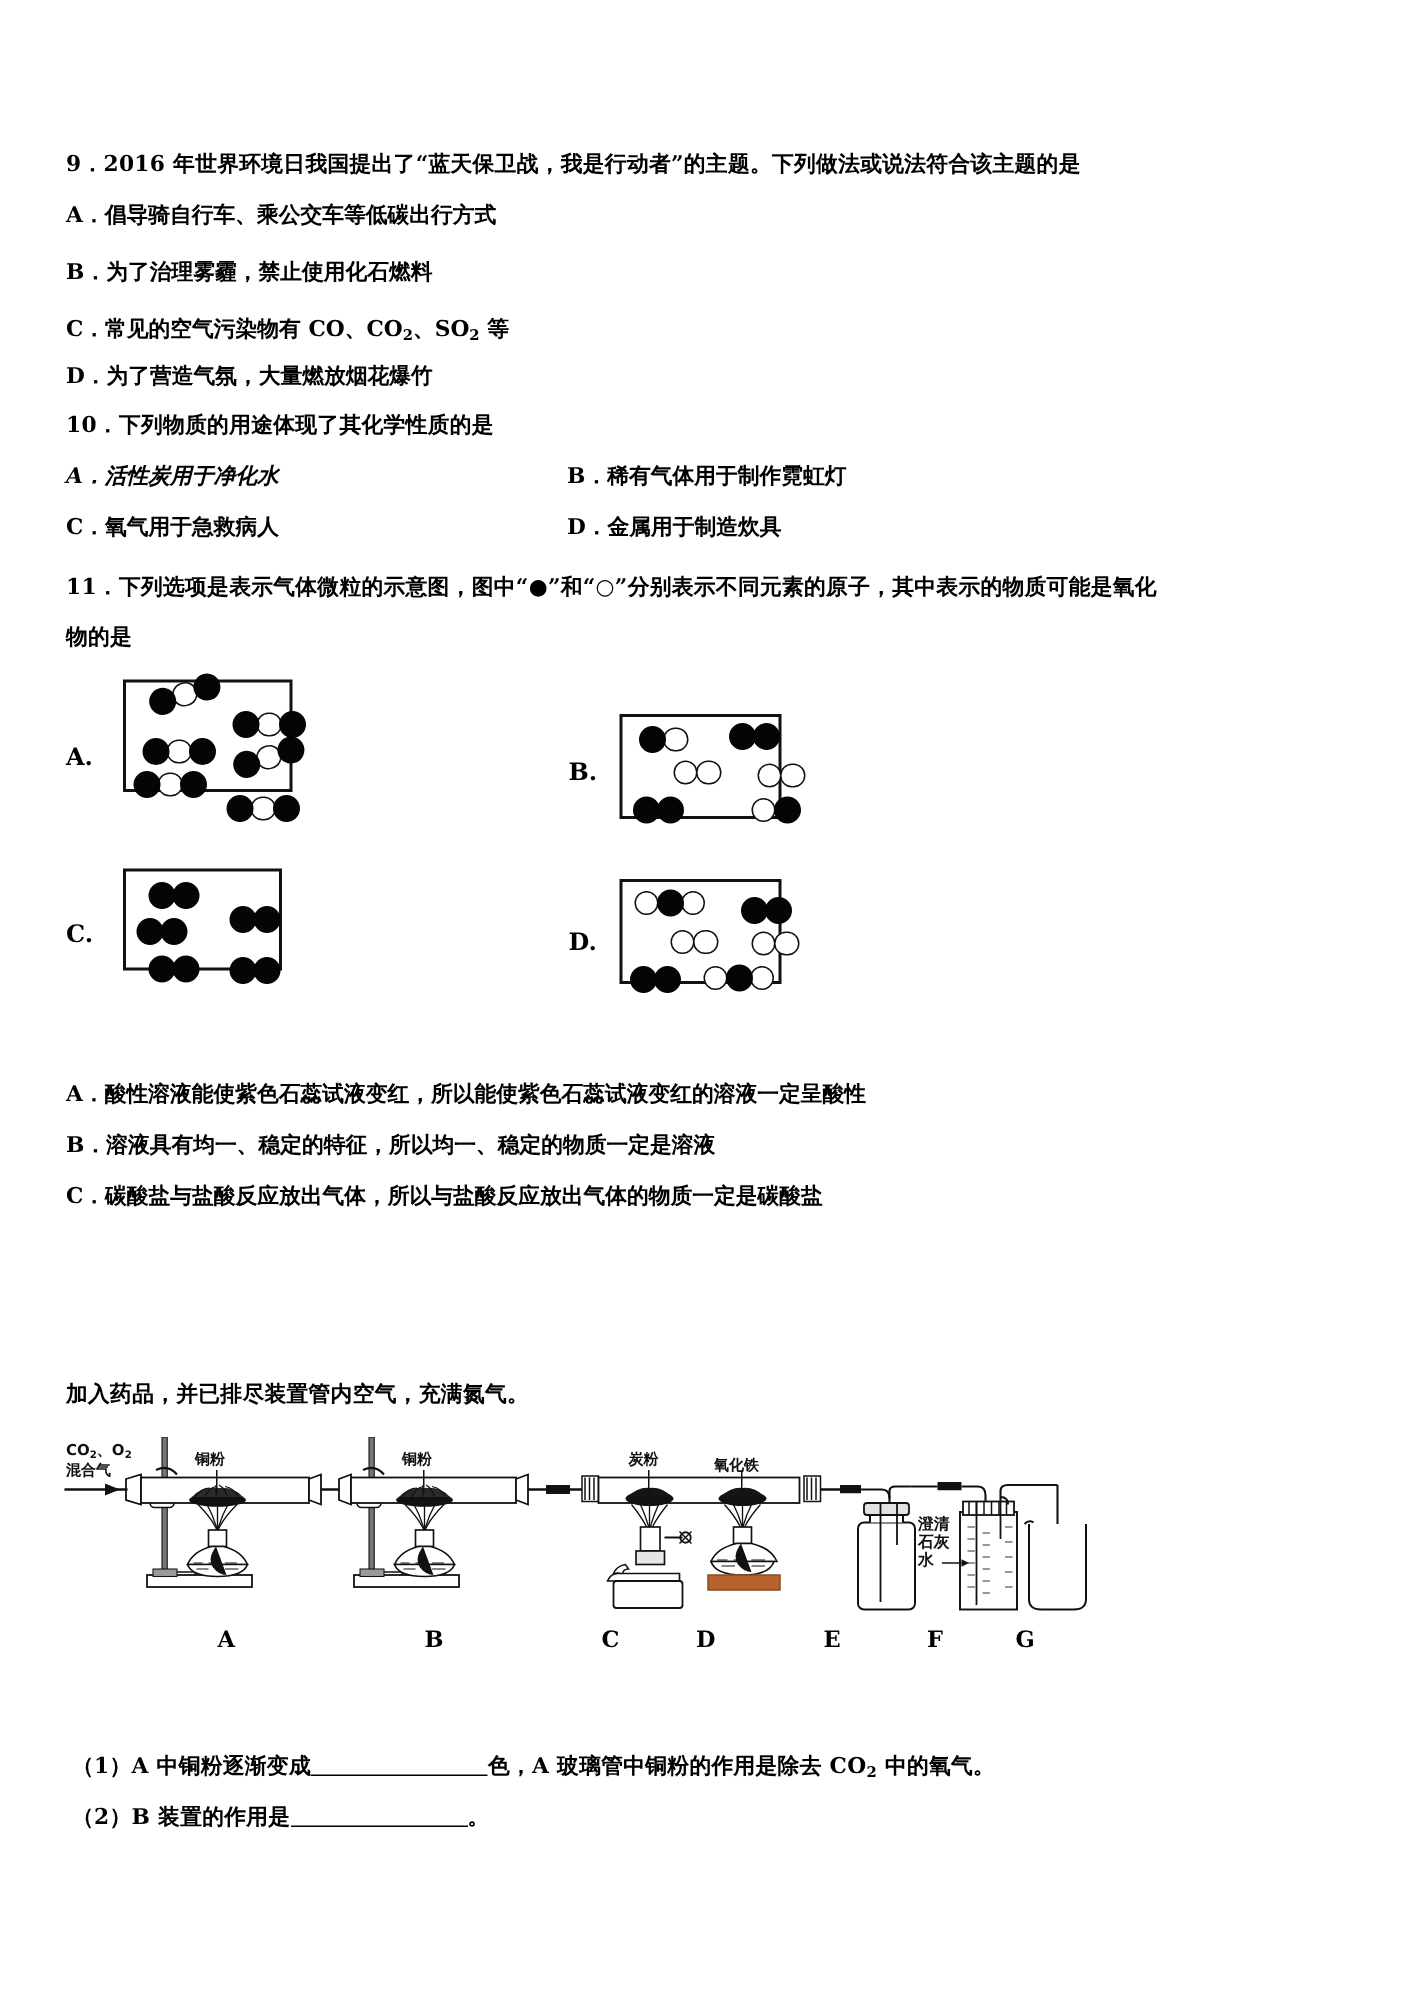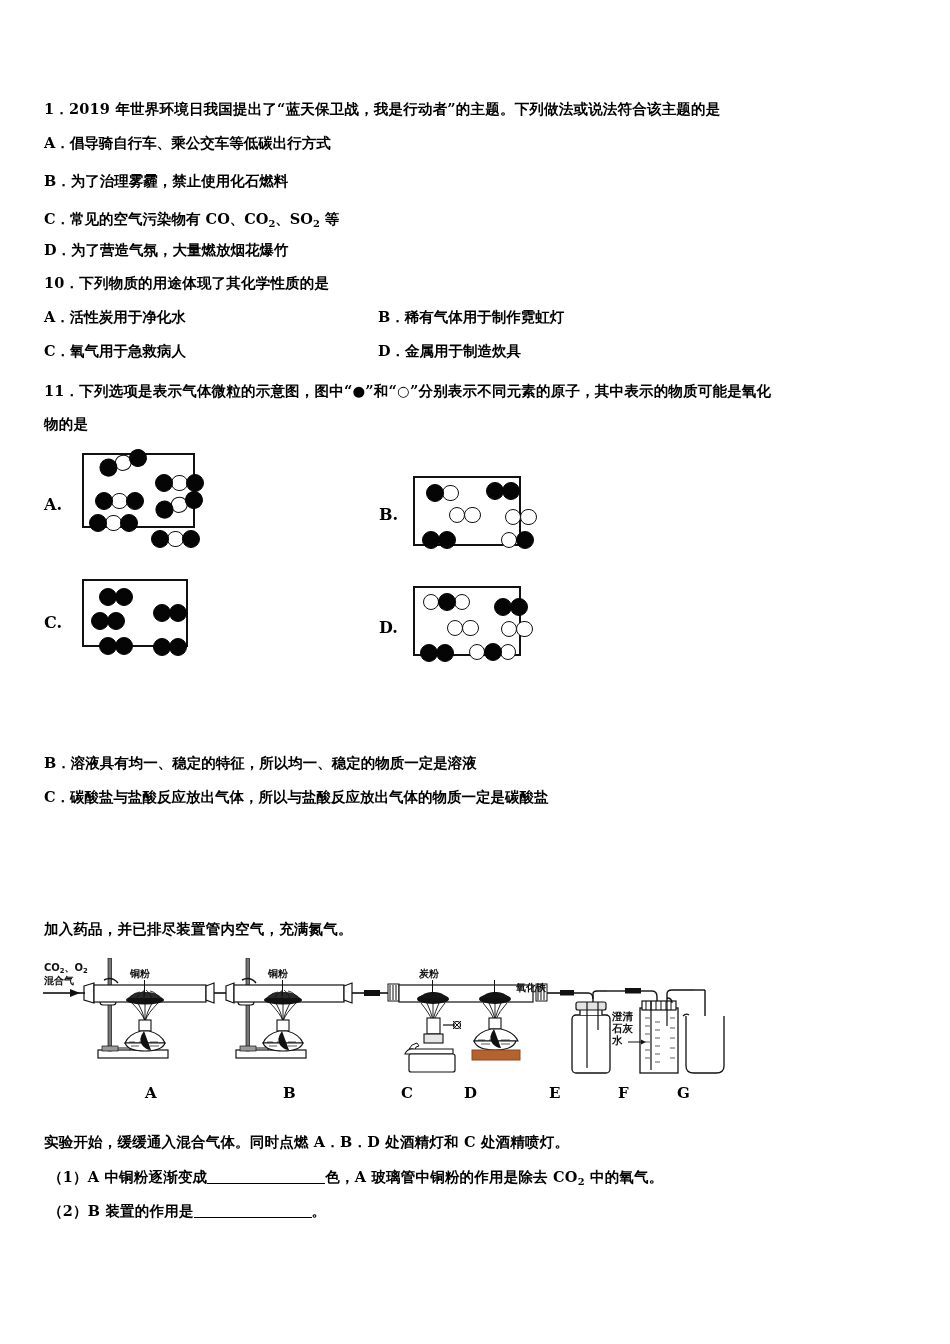--- a/index.html
+++ b/index.html
@@ -32,39 +32,39 @@
   .zh-v{position:absolute;font-weight:bold;font-size:10.5px;line-height:12px;
         width:26px;color:#111;font-family:"DejaVu Sans","Liberation Sans",sans-serif;}
   .blank{display:inline-block;border-bottom:1.4px solid #000;height:1em;vertical-align:-2px;}
 </style>
 </head>
 <body>
 
 <div class="page">
 
   <div class="ln q" style="left:44px;top:100px;">
-    <span>1．2019 年世界环境日我国提出了“蓝天保卫战，我是行动者”的主题。下列做法或说法符合该主题的是</span>
+    <span>9．2016 年世界环境日我国提出了“蓝天保卫战，我是行动者”的主题。下列做法或说法符合该主题的是</span>
   </div>
   <div class="ln opt" style="left:44px;top:134px;">
     <span>A．倡导骑自行车、乘公交车等低碳出行方式</span>
   </div>
   <div class="ln opt" style="left:44px;top:172px;">
     <span>B．为了治理雾霾，禁止使用化石燃料</span>
   </div>
   <div class="ln opt" style="left:44px;top:210px;">
     <span>C．常见的空气污染物有 CO、CO<sub>2</sub>、SO<sub>2</sub> 等</span>
   </div>
   <div class="ln opt" style="left:44px;top:241px;">
     <span>D．为了营造气氛，大量燃放烟花爆竹</span>
   </div>
 
   <div class="ln q" style="left:44px;top:274px;">
     <span>10．下列物质的用途体现了其化学性质的是</span>
   </div>
-  <div class="ln opt" style="left:44px;top:308px;">
+  <div class="ln opt" style="left:44px;top:308px;font-style:italic;">
     <span>A．活性炭用于净化水</span>
   </div>
   <div class="ln opt" style="left:378px;top:308px;">
     <span>B．稀有气体用于制作霓虹灯</span>
   </div>
   <div class="ln opt" style="left:44px;top:342px;">
     <span>C．氧气用于急救病人</span>
   </div>
   <div class="ln opt" style="left:378px;top:342px;">
     <span>D．金属用于制造炊具</span>
@@ -194,20 +194,23 @@
         <div class="atom b" style="left: 1px; top: 1px; width: 18px; height: 18px; z-index: 2;"></div>
         <div class="atom b" style="left: 16.5px; top: 1px; width: 18px; height: 18px; z-index: 2;"></div>
       </div>
       <div class="mol" style="left: 52px; top: 54px; width: 1px; height: 1px;">
         <div class="atom w" style="left: 1.6px; top: 1.6px; width: 16.8px; height: 16.8px; z-index: 1;"></div>
         <div class="atom b" style="left: 16.5px; top: 1px; width: 18px; height: 18px; z-index: 2;"></div>
         <div class="atom w" style="left: 32.6px; top: 1.6px; width: 16.8px; height: 16.8px; z-index: 1;"></div>
       </div>
     </div>
 
+  <div class="ln opt" style="left:44px;top:720px;">
+    <span>A．酸性溶液能使紫色石蕊试液变红，所以能使紫色石蕊试液变红的溶液一定呈酸性</span>
+  </div>
   <div class="ln opt" style="left:44px;top:754px;">
     <span>B．溶液具有均一、稳定的特征，所以均一、稳定的物质一定是溶液</span>
   </div>
   <div class="ln opt" style="left:44px;top:788px;">
     <span>C．碳酸盐与盐酸反应放出气体，所以与盐酸反应放出气体的物质一定是碳酸盐</span>
   </div>
 
 
   <div class="ln q" style="left:44px;top:920px;">
     <span>加入药品，并已排尽装置管内空气，充满氮气。</span>
@@ -421,41 +424,38 @@
       <path d="M646 58 v50 q0 7 8 7 h22 q8 0 8 -7 v-50" fill="#fff" stroke="#111" stroke-width="1.3"></path>
       <path d="M643 58 q3 -3 6 -1" fill="none" stroke="#111" stroke-width="1.3"></path>
     </svg>
 
     <div class="znl" style="left:4px;top:4px;">CO<sub>2</sub>、O<sub>2</sub></div>
     <div class="znl" style="left:4px;top:17px;">混合气</div>
 
     <div class="znl" style="left:90px;top:10px;">铜粉</div>
     <div class="znl" style="left:228px;top:10px;">铜粉</div>
     <div class="znl" style="left:379px;top:10px;">炭粉</div>
-    <div class="znl" style="left:436px;top:24px;margin-left:40px;">氧化铁</div>
+    <div class="znl" style="left:436px;top:14px;">氧化铁</div>
 
     <div style="position:absolute;left:104px;top:22px;width:1px;height:16px;background:#111;"></div>
     <div style="position:absolute;left:242px;top:22px;width:1px;height:16px;background:#111;"></div>
     <div style="position:absolute;left:392px;top:22px;width:1px;height:16px;background:#111;"></div>
     <div style="position:absolute;left:454px;top:22px;width:1px;height:16px;background:#111;"></div>
 
     <div class="zh-v" style="left:572px;top:52px;">澄清石灰水</div>
 
     <div class="cap" style="left:105px;top:126px;">A</div>
     <div class="cap" style="left:243px;top:126px;">B</div>
     <div class="cap" style="left:361px;top:126px;">C</div>
     <div class="cap" style="left:424px;top:126px;">D</div>
     <div class="cap" style="left:509px;top:126px;">E</div>
     <div class="cap" style="left:578px;top:126px;">F</div>
     <div class="cap" style="left:637px;top:126px;">G</div>
   </div>
 
-  <div class="ln q" style="left:44px;top:1133px;">
-    <span>实验开始，缓缓通入混合气体。同时点燃 A．B．D 处酒精灯和 C 处酒精喷灯。</span>
-  </div>
   <div class="ln q" style="left:48px;top:1168px;">
     <span>（1）A 中铜粉逐渐变成</span><span class="blank" style="width:118px;"></span><span>色，A 玻璃管中铜粉的作用是除去 CO<sub>2</sub> 中的氧气。</span>
   </div>
   <div class="ln q" style="left:48px;top:1202px;">
     <span>（2）B 装置的作用是</span><span class="blank" style="width:118px;"></span><span>。</span>
   </div>
 
 </div>
 
 </body></html>

